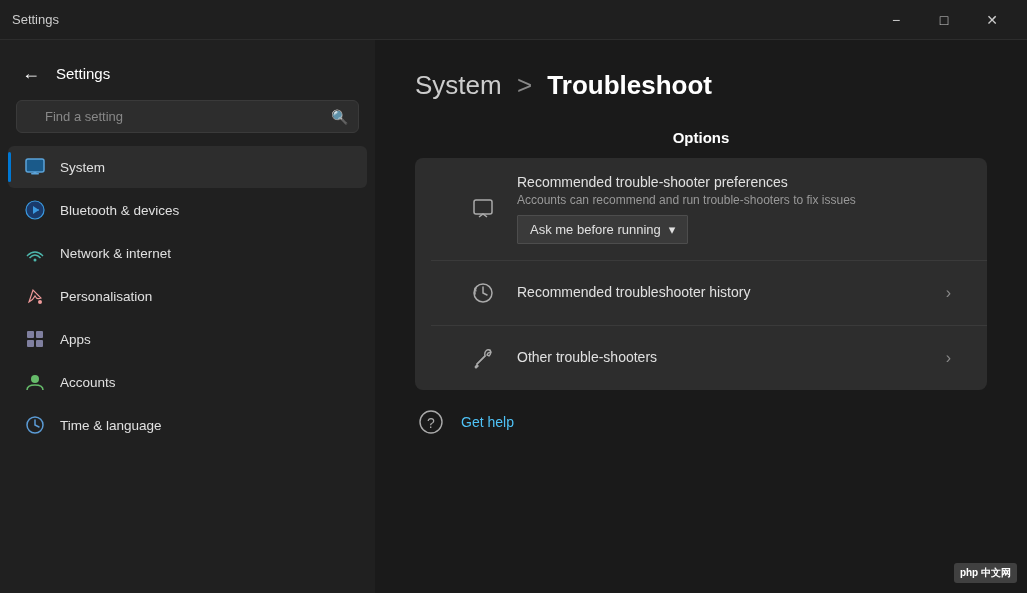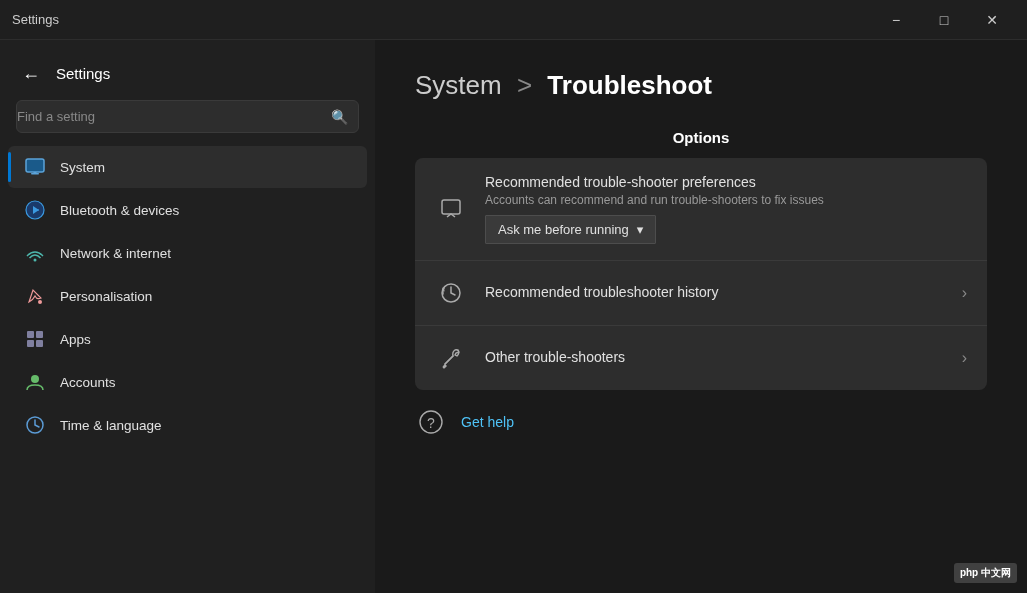--- a/index.html
+++ b/index.html
@@ -91,21 +91,21 @@
     
     .search-container {
       margin: 0 16px 12px 16px;
       position: relative;
     }
     .search-input {
       width: 100%;
       background: #2d2d2d;
       border: 1px solid #3a3a3a;
       border-radius: 6px;
-      padding: 8px 36px 8px 0;
+      padding: 8px 36px 8px 28px;
       color: #aaaaaa;
       font-size: 13px;
       outline: none;
     }
     .search-input::placeholder { color: #888; }
     .search-icon-wrap {
       position: absolute;
       right: 10px;
       top: 50%;
       transform: translateY(-50%);
@@ -195,25 +195,26 @@
     .options-card {
       background: #2d2d2d;
       border-radius: 8px;
       overflow: hidden;
     }
 
     
     .option-row {
       display: flex;
       align-items: center;
-      padding: 16px 20px;
+      padding: 16px 36px;
       gap: 18px;
       border-bottom: 1px solid #3a3a3a;
       cursor: pointer;
       position: relative;
+      margin-left: 16px;
     }
     .option-row:last-child { border-bottom: none; }
 
     .option-icon {
       width: 32px;
       height: 32px;
       flex-shrink: 0;
       display: flex;
       align-items: center;
       justify-content: center;

